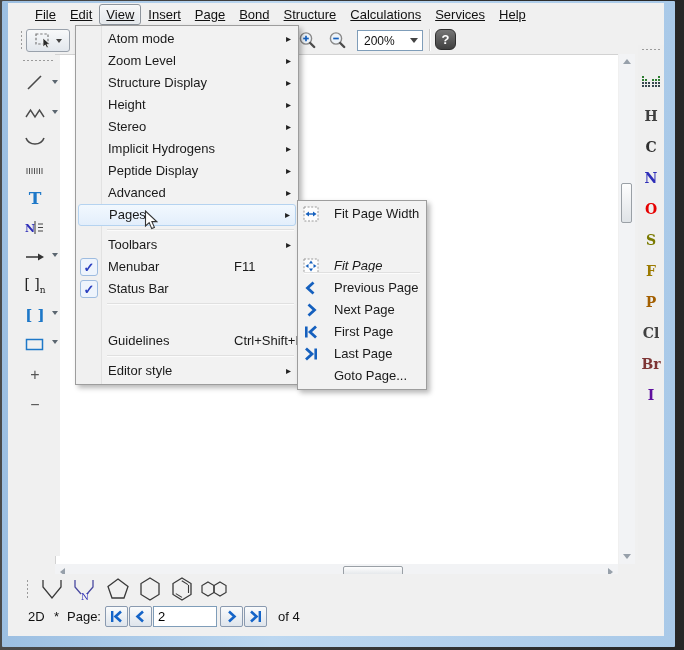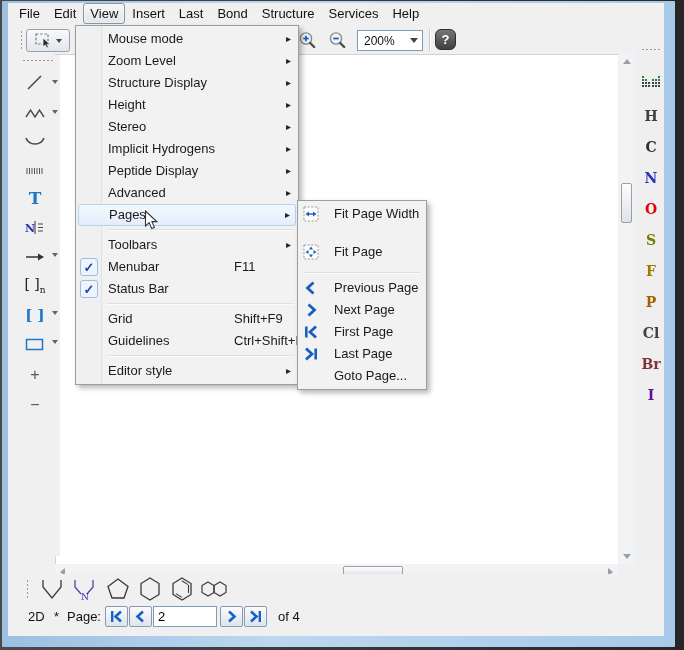--- a/index.html
+++ b/index.html
@@ -2,21 +2,21 @@
 <html><head>
 <meta charset="utf-8">
 <style>
   * { margin:0; padding:0; box-sizing:border-box; }
   body { background:#d8d8d8; font-family:"Liberation Sans", sans-serif; }
   .screen { position:relative; width:684px; height:650px; background:linear-gradient(90deg,#4a4a4a,#262626); overflow:hidden; }
   .win-glass { position:absolute; left:2px; top:1px; right:9px; bottom:3px; background:linear-gradient(90deg,#9cbfe2,#bcd7f0 40%,#a9c9e8); border-radius:1px; }
   .win-content { position:absolute; left:8px; top:3px; right:20px; bottom:14px; background:#f0f0f0; }
 
   
-  .menubar { position:absolute; left:0; top:0; right:0; height:22px; background:#f0f0f0; display:flex; align-items:flex-start; padding-left:4px; font-size:13px; color:#111; }
+  .menubar { position:absolute; left:0; top:0; right:0; height:22px; background:#f0f0f0; display:flex; align-items:flex-end; padding-left:20px; font-size:13px; color:#111;text-decoration:underline; }
   .menubar .mb-item { padding:2px 6px; border:1px solid transparent; border-radius:3px; }
   .menubar .mb-item.open { border-color:#8e959d; background:linear-gradient(#f6f7f8,#e3e7eb); box-shadow:inset 0 0 2px rgba(255,255,255,.9); }
 
   
   .toolbar-top { position:absolute; left:0; top:22px; right:0; height:30px; background:#f0f0f0; }
   .grip-v { position:absolute; width:3px; background-image:radial-gradient(circle, #9b9b9b 34%, transparent 40%); background-size:3px 4px; }
   .grip-h { position:absolute; height:3px; background-image:radial-gradient(circle, #9b9b9b 34%, transparent 40%); background-size:4px 3px; }
   .sel-btn { position:absolute; left:18px; top:4px; width:44px; height:23px; border:1px solid #99a1ab; border-radius:3px; background:linear-gradient(#f8f9fa,#e2e7ed); display:flex; align-items:center; justify-content:center; gap:3px; }
   .tb-icon-btn { position:absolute; top:4px; width:24px; height:23px; display:flex; align-items:center; justify-content:center; }
   .combo { position:absolute; left:349px; top:5px; width:66px; height:21px; background:#fff; border:1px solid #7f9db9; font-size:12px; color:#111; display:flex; align-items:center; padding-left:6px; }
@@ -70,23 +70,24 @@
 
 <div class="screen">
   <div class="win-glass"></div>
   <div class="win-content">
 
     <div class="menubar">
       <span class="mb-item">File</span>
       <span class="mb-item">Edit</span>
       <span class="mb-item open">View</span>
       <span class="mb-item">Insert</span>
-      <span class="mb-item">Last</span>
+      <span class="mb-item">Page</span>
       <span class="mb-item">Bond</span>
       <span class="mb-item">Structure</span>
+      <span class="mb-item">Calculations</span>
       <span class="mb-item">Services</span>
       <span class="mb-item">Help</span>
     </div>
 
     <div class="toolbar-top">
       <div class="grip-v" style="left:12px; top:5px; height:20px;"></div>
       <div class="sel-btn">
         <svg width="18" height="15">
           <rect x="1" y="1" width="12" height="10" fill="none" stroke="#7a7a7a" stroke-width="1.2" stroke-dasharray="2.4,1.8"></rect>
           <path d="M8,5 L8,14 L10.3,12 L11.8,15 L13.4,14.2 L12,11.3 L15,11.3 Z" fill="#2b2b2b" stroke="#fff" stroke-width="0.7"></path>
@@ -313,64 +314,60 @@
             <polyline points="3,2.5 8.5,7.5 3,12.5" fill="none" stroke="#1464c8" stroke-width="2.6"></polyline>
             <rect x="10.6" y="2" width="2.4" height="11" fill="#1464c8"></rect>
           </svg>
       </div>
       <span class="sb-text" style="left:262px;">of 4</span>
     </div>
   </div>
 
   <div class="menu" style="left:75px; top:25px; width:224px; height:360px;">
     <div class="icon-col"></div>
-    <div class="m-item" style="top:2px;"><span class="lab">Mouse mode</span><span class="sub-arrow">▸</span></div>
+    <div class="m-item" style="top:2px;"><span class="lab">Atom mode</span><span class="sub-arrow">▸</span></div>
     <div class="m-item" style="top:24px;"><span class="lab">Zoom Level</span><span class="sub-arrow">▸</span></div>
     <div class="m-item" style="top:46px;"><span class="lab">Structure Display</span><span class="sub-arrow">▸</span></div>
     <div class="m-item" style="top:68px;"><span class="lab">Height</span><span class="sub-arrow">▸</span></div>
     <div class="m-item" style="top:90px;"><span class="lab">Stereo</span><span class="sub-arrow">▸</span></div>
     <div class="m-item" style="top:112px;"><span class="lab">Implicit Hydrogens</span><span class="sub-arrow">▸</span></div>
     <div class="m-item" style="top:134px;"><span class="lab">Peptide Display</span><span class="sub-arrow">▸</span></div>
     <div class="m-item" style="top:156px;"><span class="lab">Advanced</span><span class="sub-arrow">▸</span></div>
     <div class="m-item hl" style="top:178px;"><span class="lab">Pages</span><span class="sub-arrow">▸</span></div>
     <div class="m-sep" style="top:203px;"></div>
     <div class="m-item" style="top:208px;"><span class="lab">Toolbars</span><span class="sub-arrow">▸</span></div>
     <div class="m-item" style="top:230px;">
       <span class="m-check">✓</span>
       <span class="lab">Menubar</span>
       <span class="short">F11</span>
     </div>
     <div class="m-item" style="top:252px;">
       <span class="m-check">✓</span>
       <span class="lab">Status Bar</span>
     </div>
     <div class="m-sep" style="top:277px;"></div>
-    <div class="m-item" style="top:282px;">
-      <span class="lab">Grid</span>
-      <span class="short">Shift+F9</span>
-    </div>
     <div class="m-item" style="top:304px;">
       <span class="lab">Guidelines</span>
       <span class="short">Ctrl+Shift+F9</span>
     </div>
     <div class="m-sep" style="top:329px;"></div>
     <div class="m-item" style="top:334px;"><span class="lab">Editor style</span><span class="sub-arrow">▸</span></div>
   </div>
 
   <div class="menu" style="left:297px; top:200px; width:130px; height:190px;">
     <div class="sm-item" style="top:2px;">
       <svg class="sm-icon" width="16" height="16">
         <rect x="1" y="1" width="14" height="14" fill="#fdfdfd" stroke="#9a9a9a" stroke-dasharray="2,1.6"></rect>
         <line x1="4.5" y1="8" x2="11.5" y2="8" stroke="#1560be" stroke-width="1.4"></line>
         <polygon points="2.5,8 6,5.5 6,10.5" fill="#1560be"></polygon>
           <polygon points="13.5,8 10,5.5 10,10.5" fill="#1560be"></polygon>
       </svg>
       <span class="lab">Fit Page Width</span>
     </div>
-    <div class="sm-item" style="top:40px;">
+    <div class="sm-item" style="top:54px;font-style:italic;">
       <svg class="sm-icon" width="16" height="16">
         <rect x="1" y="1" width="14" height="14" fill="#fdfdfd" stroke="#9a9a9a" stroke-dasharray="2,1.6"></rect>
         <polygon points="8,2.5 6,5.5 10,5.5" fill="#1560be"></polygon>
           <polygon points="8,13.5 6,10.5 10,10.5" fill="#1560be"></polygon>
         <polygon points="2.5,8 5.5,6 5.5,10" fill="#1560be"></polygon>
           <polygon points="13.5,8 10.5,6 10.5,10" fill="#1560be"></polygon>
       </svg>
       <span class="lab">Fit Page</span>
     </div>
     <div class="m-sep" style="top:71px; left:6px; right:6px;"></div>

